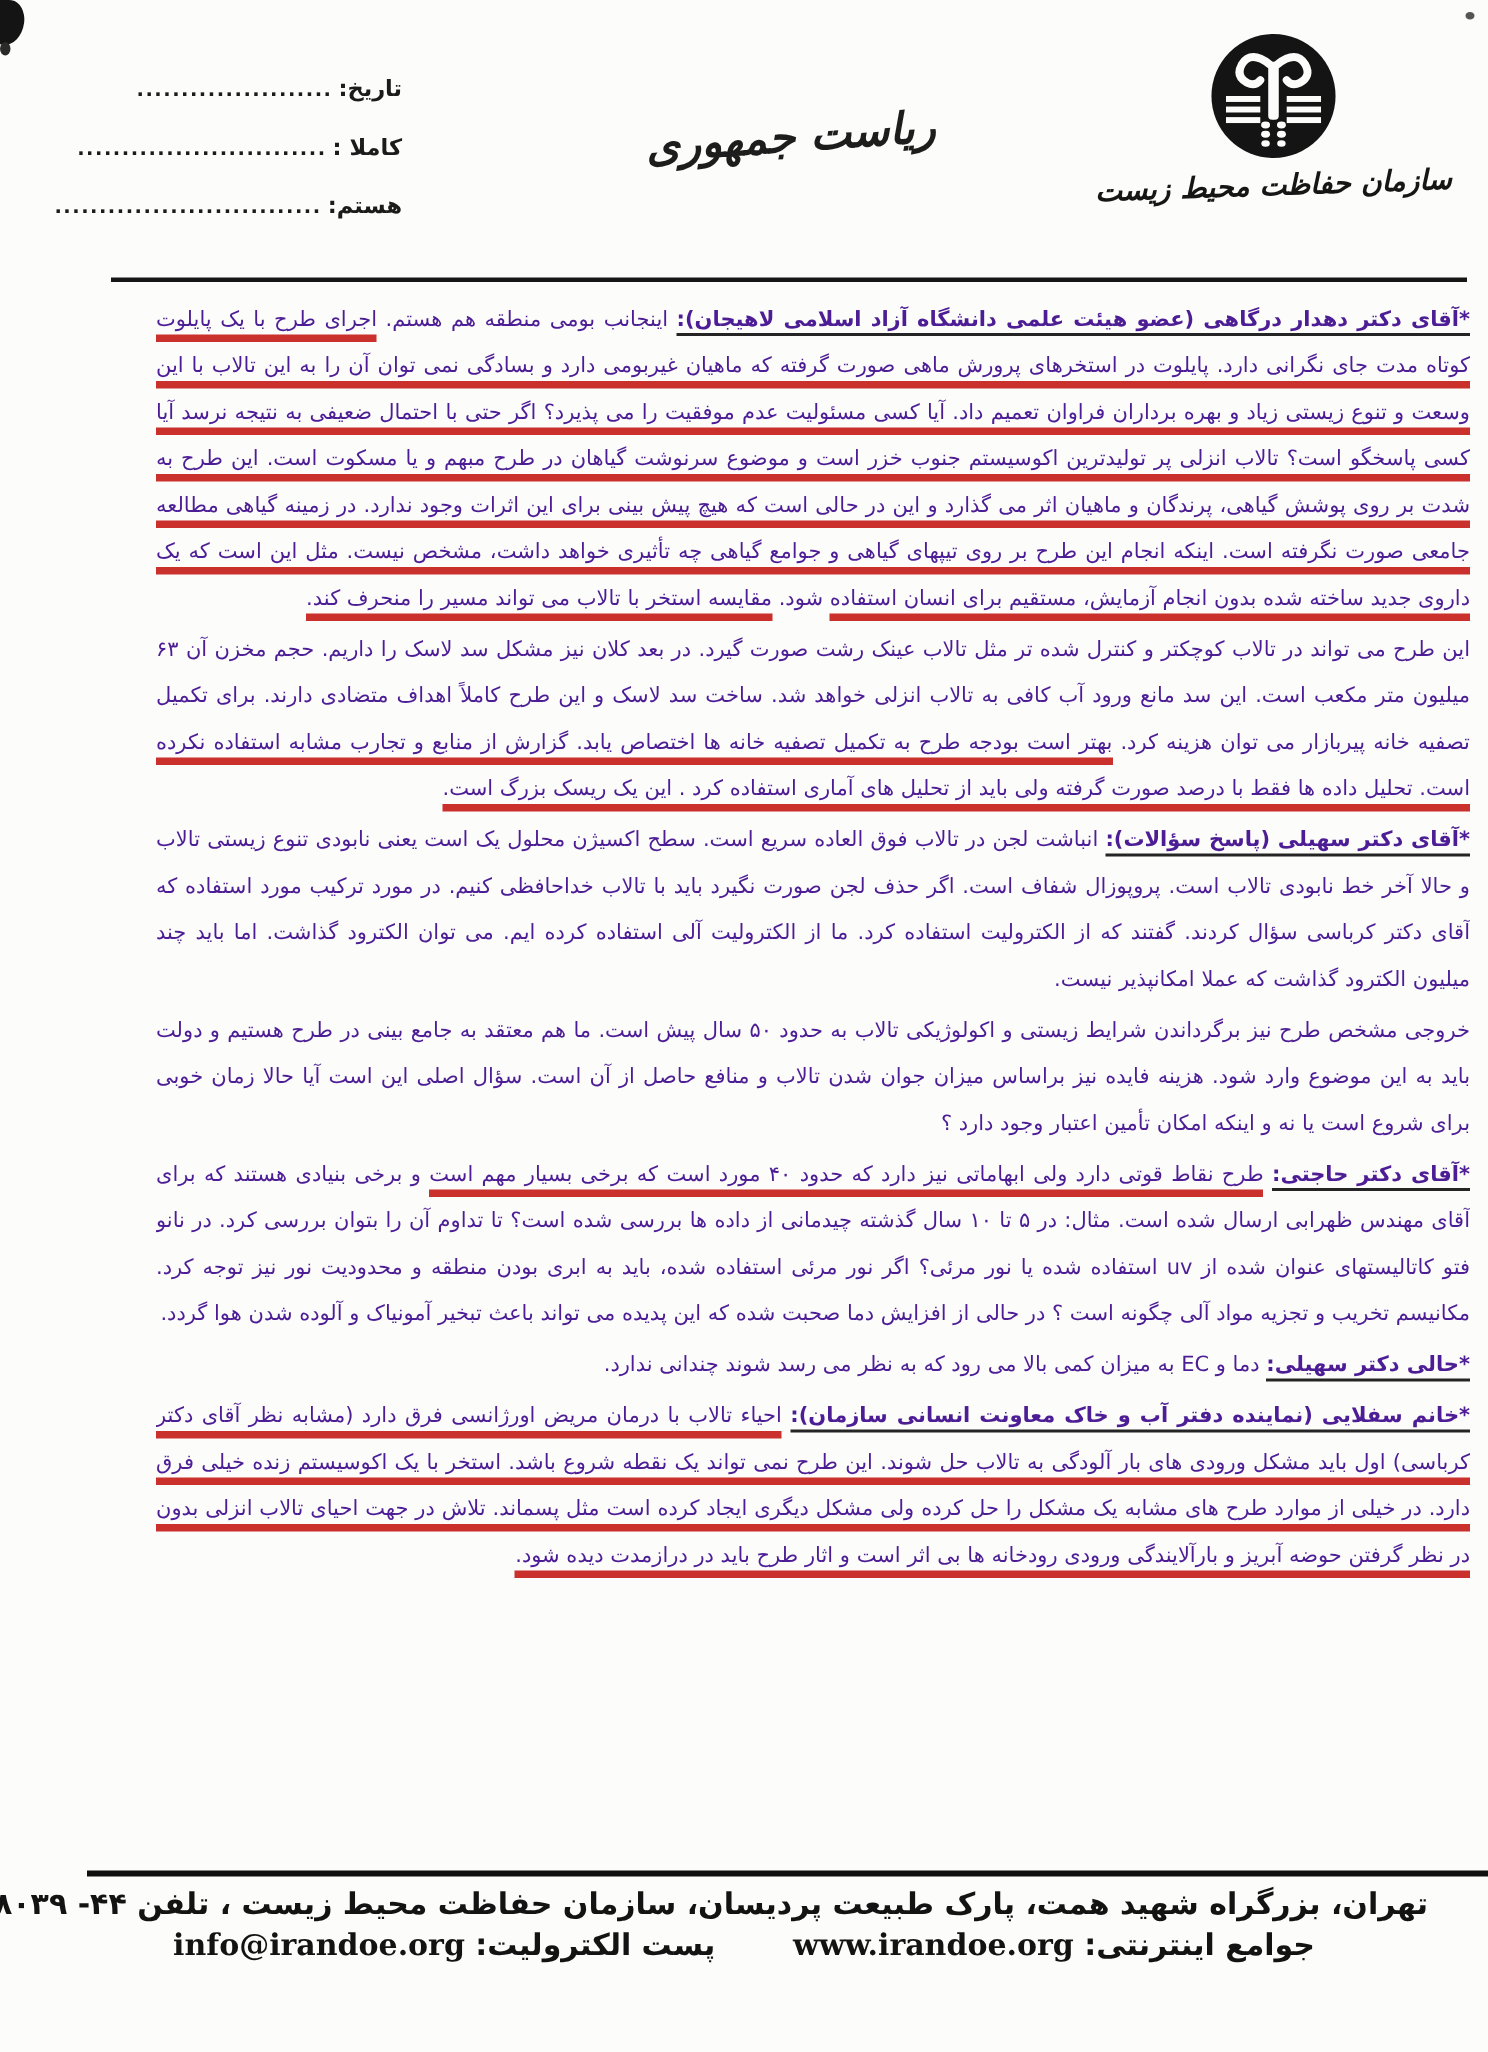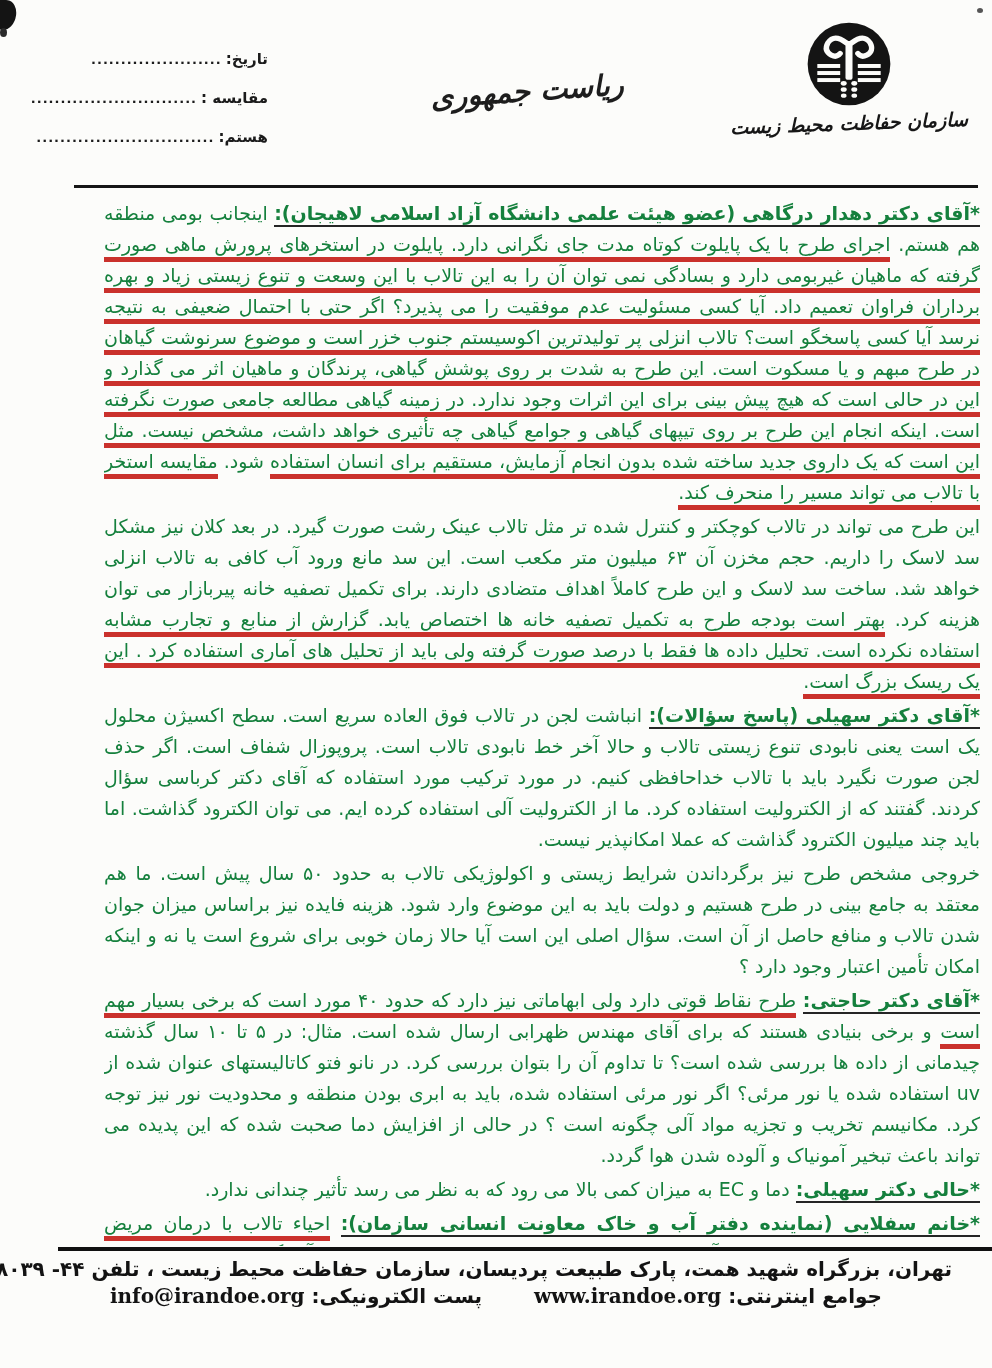--- a/index.html
+++ b/index.html
@@ -29,21 +29,21 @@
   .org-name{margin-top:4px;font-family:"DejaVu Serif","Liberation Serif",serif;
     font-style:italic;font-weight:700;font-size:19px;transform:rotate(-2deg);
     white-space:nowrap;color:#161616;}
 
   .header-rule{position:absolute;top:185px;left:74px;right:14px;height:3px;background:#161616;}
 
   
   .letter-body{
     position:absolute;top:198px;left:104px;right:12px;bottom:122px;
     direction:rtl;text-align:justify;overflow:hidden;
-    font-size:19px;line-height:31px;color:#15803d;
+    font-size:14px;line-height:31px;color:#4c1d95;
   }
   .para{margin:0 0 3px 0;}
   .seg-plain{}
   .seg-speaker{font-weight:700;border-bottom:2px solid #252525;padding-bottom:1px;}
   .seg-red{border-bottom:5px solid rgba(198,32,26,.92);padding-bottom:2px;}
 
   
   .footer-rule{position:absolute;top:1247px;left:58px;right:0;height:4px;background:#101010;}
   .page-footer{position:absolute;top:1256px;left:40px;right:40px;text-align:center;direction:rtl;
     font-weight:700;color:#131313;}
@@ -59,21 +59,21 @@
   <div class="blob-tl"></div>
   <div class="blob-tl2"></div>
   <div class="speck-tr"></div>
 
   <div class="header-fields">
       <div class="field-row">
         <span class="f-label">تاریخ:</span>
         <span class="f-dots">......................</span>
       </div>
       <div class="field-row">
-        <span class="f-label">مقایسه :</span>
+        <span class="f-label">کاملا :</span>
         <span class="f-dots">............................</span>
       </div>
       <div class="field-row">
         <span class="f-label">هستم:</span>
         <span class="f-dots">..............................</span>
       </div>
     </div>
 
   <div class="presidency">ریاست جمهوری</div>
 
@@ -106,29 +106,29 @@
   </div>
 
   <div class="header-rule"></div>
 
   <main class="letter-body">
       <p class="para"><span class="seg-speaker">*آقای دکتر دهدار درگاهی (عضو هیئت علمی دانشگاه آزاد اسلامی لاهیجان):</span><span class="seg-plain"> اینجانب بومی منطقه هم هستم. </span><span class="seg-red">اجرای طرح با یک پایلوت کوتاه مدت جای نگرانی دارد. پایلوت در استخرهای پرورش ماهی صورت گرفته که ماهیان غیربومی دارد و بسادگی نمی توان آن را به این تالاب با این وسعت و تنوع زیستی زیاد و بهره برداران فراوان تعمیم داد. آیا کسی مسئولیت عدم موفقیت را می پذیرد؟ اگر حتی با احتمال ضعیفی به نتیجه نرسد آیا کسی پاسخگو است؟ تالاب انزلی پر تولیدترین اکوسیستم جنوب خزر است و موضوع سرنوشت گیاهان در طرح مبهم و یا مسکوت است. این طرح به شدت بر روی پوشش گیاهی، پرندگان و ماهیان اثر می گذارد و این در حالی است که هیچ پیش بینی برای این اثرات وجود ندارد. در زمینه گیاهی مطالعه جامعی صورت نگرفته است. اینکه انجام این طرح بر روی تیپهای گیاهی و جوامع گیاهی چه تأثیری خواهد داشت، مشخص نیست. مثل این است که یک داروی جدید ساخته شده بدون انجام آزمایش، مستقیم برای انسان استفاده</span><span class="seg-plain"> شود. </span><span class="seg-red">مقایسه استخر با تالاب می تواند مسیر را منحرف کند.</span></p>
       <p class="para"><span class="seg-plain">این طرح می تواند در تالاب کوچکتر و کنترل شده تر مثل تالاب عینک رشت صورت گیرد. در بعد کلان نیز مشکل سد لاسک را داریم. حجم مخزن آن ۶۳ میلیون متر مکعب است. این سد مانع ورود آب کافی به تالاب انزلی خواهد شد. ساخت سد لاسک و این طرح کاملاً اهداف متضادی دارند. برای تکمیل تصفیه خانه پیربازار می توان هزینه کرد. </span><span class="seg-red">بهتر است بودجه طرح به تکمیل تصفیه خانه ها اختصاص یابد. گزارش از منابع و تجارب مشابه استفاده نکرده است. تحلیل داده ها فقط با درصد صورت گرفته ولی باید از تحلیل های آماری استفاده کرد . این یک ریسک بزرگ است.</span></p>
       <p class="para"><span class="seg-speaker">*آقای دکتر سهیلی (پاسخ سؤالات):</span><span class="seg-plain"> انباشت لجن در تالاب فوق العاده سریع است. سطح اکسیژن محلول یک است یعنی نابودی تنوع زیستی تالاب و حالا آخر خط نابودی تالاب است. پروپوزال شفاف است. اگر حذف لجن صورت نگیرد باید با تالاب خداحافظی کنیم. در مورد ترکیب مورد استفاده که آقای دکتر کرباسی سؤال کردند. گفتند که از الکترولیت استفاده کرد. ما از الکترولیت آلی استفاده کرده ایم. می توان الکترود گذاشت. اما باید چند میلیون الکترود گذاشت که عملا امکانپذیر نیست.</span></p>
       <p class="para"><span class="seg-plain">خروجی مشخص طرح نیز برگرداندن شرایط زیستی و اکولوژیکی تالاب به حدود ۵۰ سال پیش است. ما هم معتقد به جامع بینی در طرح هستیم و دولت باید به این موضوع وارد شود. هزینه فایده نیز براساس میزان جوان شدن تالاب و منافع حاصل از آن است. سؤال اصلی این است آیا حالا زمان خوبی برای شروع است یا نه و اینکه امکان تأمین اعتبار وجود دارد ؟</span></p>
       <p class="para"><span class="seg-speaker">*آقای دکتر حاجتی:</span><span class="seg-plain"> </span><span class="seg-red">طرح نقاط قوتی دارد ولی ابهاماتی نیز دارد که حدود ۴۰ مورد است که برخی بسیار مهم است</span><span class="seg-plain"> و برخی بنیادی هستند که برای آقای مهندس ظهرابی ارسال شده است. مثال: در ۵ تا ۱۰ سال گذشته چیدمانی از داده ها بررسی شده است؟ تا تداوم آن را بتوان بررسی کرد. در نانو فتو کاتالیستهای عنوان شده از uv استفاده شده یا نور مرئی؟ اگر نور مرئی استفاده شده، باید به ابری بودن منطقه و محدودیت نور نیز توجه کرد. مکانیسم تخریب و تجزیه مواد آلی چگونه است ؟ در حالی از افزایش دما صحبت شده که این پدیده می تواند باعث تبخیر آمونیاک و آلوده شدن هوا گردد.</span></p>
-      <p class="para"><span class="seg-speaker">*حالی دکتر سهیلی:</span><span class="seg-plain"> دما و EC به میزان کمی بالا می رود که به نظر می رسد تأثیر چندانی ندارد.</span></p>
+      <p class="para"><span class="seg-speaker">*حالی دکتر سهیلی:</span><span class="seg-plain"> دما و EC به میزان کمی بالا می رود که به نظر می رسد شوند چندانی ندارد.</span></p>
       <p class="para"><span class="seg-speaker">*خانم سفلایی (نماینده دفتر آب و خاک معاونت انسانی سازمان):</span><span class="seg-plain"> </span><span class="seg-red">احیاء تالاب با درمان مریض اورژانسی فرق دارد (مشابه نظر آقای دکتر کرباسی) اول باید مشکل ورودی های بار آلودگی به تالاب حل شوند. این طرح نمی تواند یک نقطه شروع باشد. استخر با یک اکوسیستم زنده خیلی فرق دارد. در خیلی از موارد طرح های مشابه یک مشکل را حل کرده ولی مشکل دیگری ایجاد کرده است مثل پسماند. تلاش در جهت احیای تالاب انزلی بدون در نظر گرفتن حوضه آبریز و بارآلایندگی ورودی رودخانه ها بی اثر است و اثار طرح باید در درازمدت دیده شود.</span></p>
     </main>
 
   <div class="footer-rule"></div>
   <footer class="page-footer">
     <div class="footer-line">تهران، بزرگراه شهید همت، پارک طبیعت پردیسان، سازمان حفاظت محیط زیست ، تلفن ۴۴- ۸۸۲۶۸۰۳۹</div>
     <div class="footer-line">
       <span>جوامع اینترنتی:</span>
       <span class="ltr">www.irandoe.org</span>
       <span class="contact-gap"></span>
-      <span>پست الکترونیکی:</span>
+      <span>پست الکترولیت:</span>
       <span class="ltr">info@irandoe.org</span>
     </div>
   </footer>
 
 </div>
 
 </body></html>

